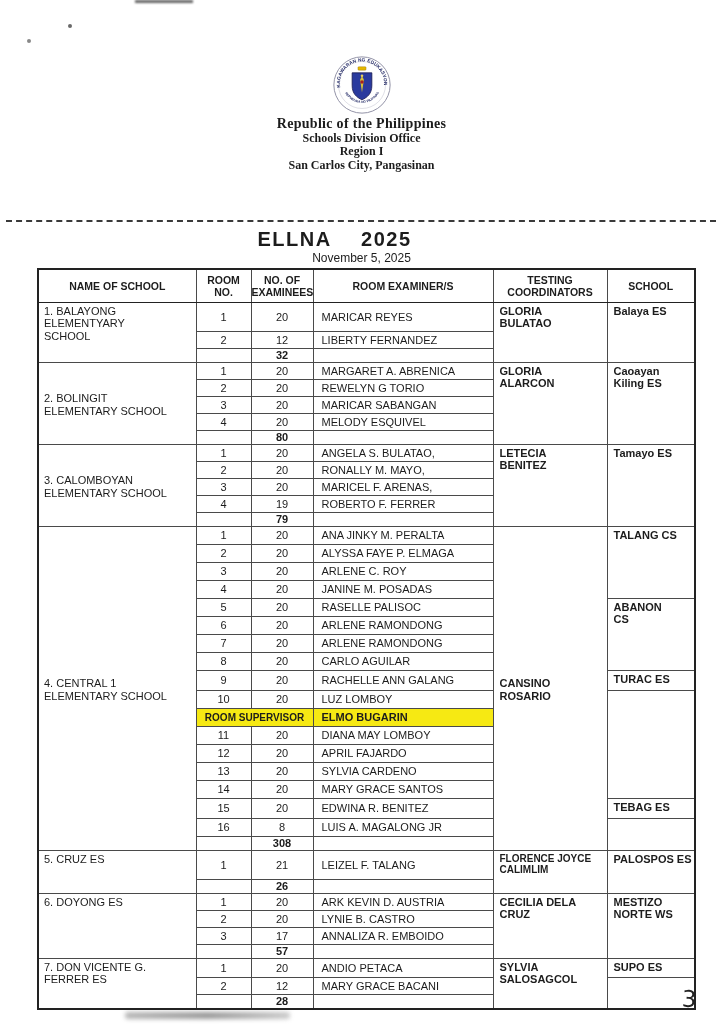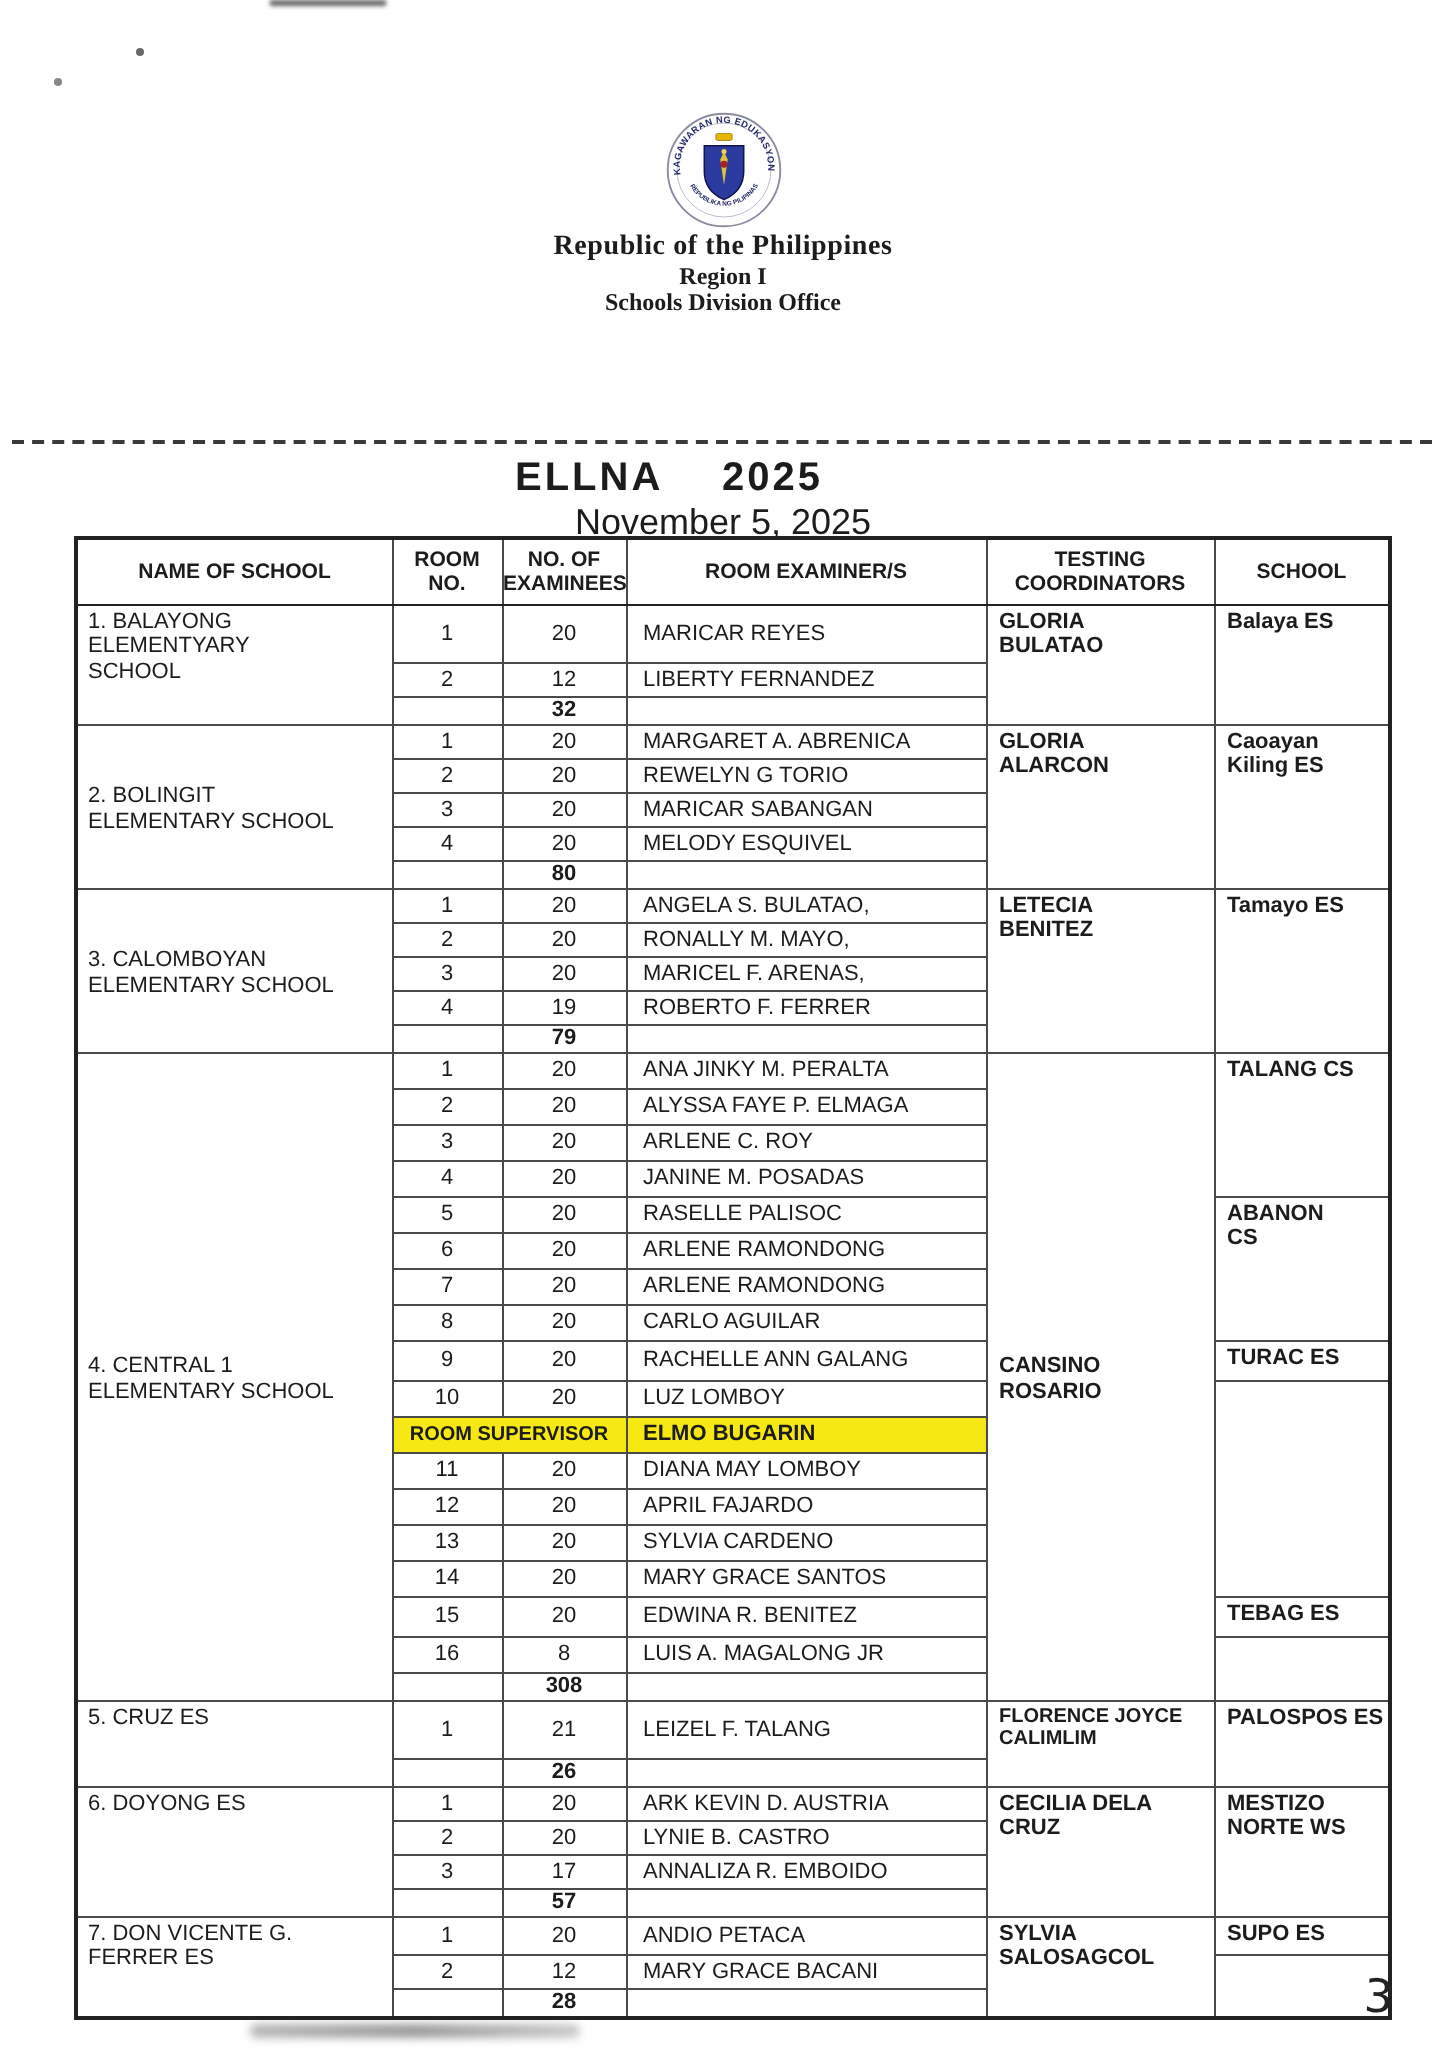--- a/index.html
+++ b/index.html
@@ -12,21 +12,21 @@
   .doc-header{position:absolute;top:56px;left:0;width:723px;text-align:center;
     font-family:"Liberation Serif", serif;}
   .seal{display:block;margin:0 auto 2px auto;}
   .republic{font-size:14px;font-weight:bold;letter-spacing:.3px;}
   .department{font-size:22px;font-weight:bold;letter-spacing:.4px;line-height:1.05;}
   .subline{font-size:12px;font-weight:bold;line-height:1.12;}
   .divider{position:absolute;top:220px;left:6px;width:710px;height:0;
     border-top:2px dashed #3a3a3a;}
   .big-title{position:absolute;top:228px;left:0;width:669px;text-align:center;
     font-size:20px;font-weight:bold;letter-spacing:1.5px;white-space:pre;word-spacing:8px;}
-  .date-line{position:absolute;top:251px;left:0;width:723px;text-align:center;font-size:18px;}
+  .date-line{position:absolute;top:251px;left:0;width:723px;text-align:center;font-size:12px;}
   
   table.roster{position:absolute;left:37px;top:268px;width:657px;
     border-collapse:collapse;table-layout:fixed;border:2px solid #222;}
   th,td{border:1px solid #4a4a4a;overflow:hidden;}
   thead th{font-size:10.5px;font-weight:bold;text-align:center;vertical-align:middle;
     height:30px;white-space:pre-line;line-height:1.15;border-bottom:1.5px solid #222;padding:1px 0;}
   tbody td{font-size:11px;line-height:1.12;padding:0 3px;height:16px;}
   tr.s4 td{height:17px;}
   tr.subr td{height:13px;}
   tr.tall td{height:28px;}
@@ -74,22 +74,23 @@
     <text font-size="5.6" font-weight="bold" fill="#232a66" font-family="Liberation Sans, sans-serif">
       <textPath href="#arcb" startOffset="4">REPUBLIKA NG PILIPINAS</textPath>
     </text>
     <rect x="43" y="18.5" width="14" height="6" rx="1.5" fill="#e5b700" stroke="#8a6a00" stroke-width="0.6"></rect>
     <path d="M33,29 h34 v22 c0,14 -8,20.5 -17,24.5 c-9,-4 -17,-10.5 -17,-24.5 z" fill="#2a3a9e" stroke="#14144a" stroke-width="1.3"></path>
     <path d="M50,34 l3.2,7 -3.2,22 -3.2,-22 z" fill="#d8c23a"></path>
     <circle cx="50" cy="45" r="3" fill="#a82020"></circle>
     <circle cx="50" cy="34" r="2.2" fill="#e8d05a"></circle>
   </svg>
   <div class="republic">Republic of the Philippines</div>
+  <div class="subline">Schools Division Office</div>
   <div class="subline">Region I</div>
-  <div class="subline">Schools Division Office</div>
+  <div class="subline">San Carlos City, Pangasinan</div>
 </div>
 
 <div class="divider"></div>
 <div class="big-title">ELLNA  2025</div>
 <div class="date-line">November 5, 2025</div>
 
 <table class="roster">
   <colgroup>
     <col style="width:158px">
       <col style="width:55px">

